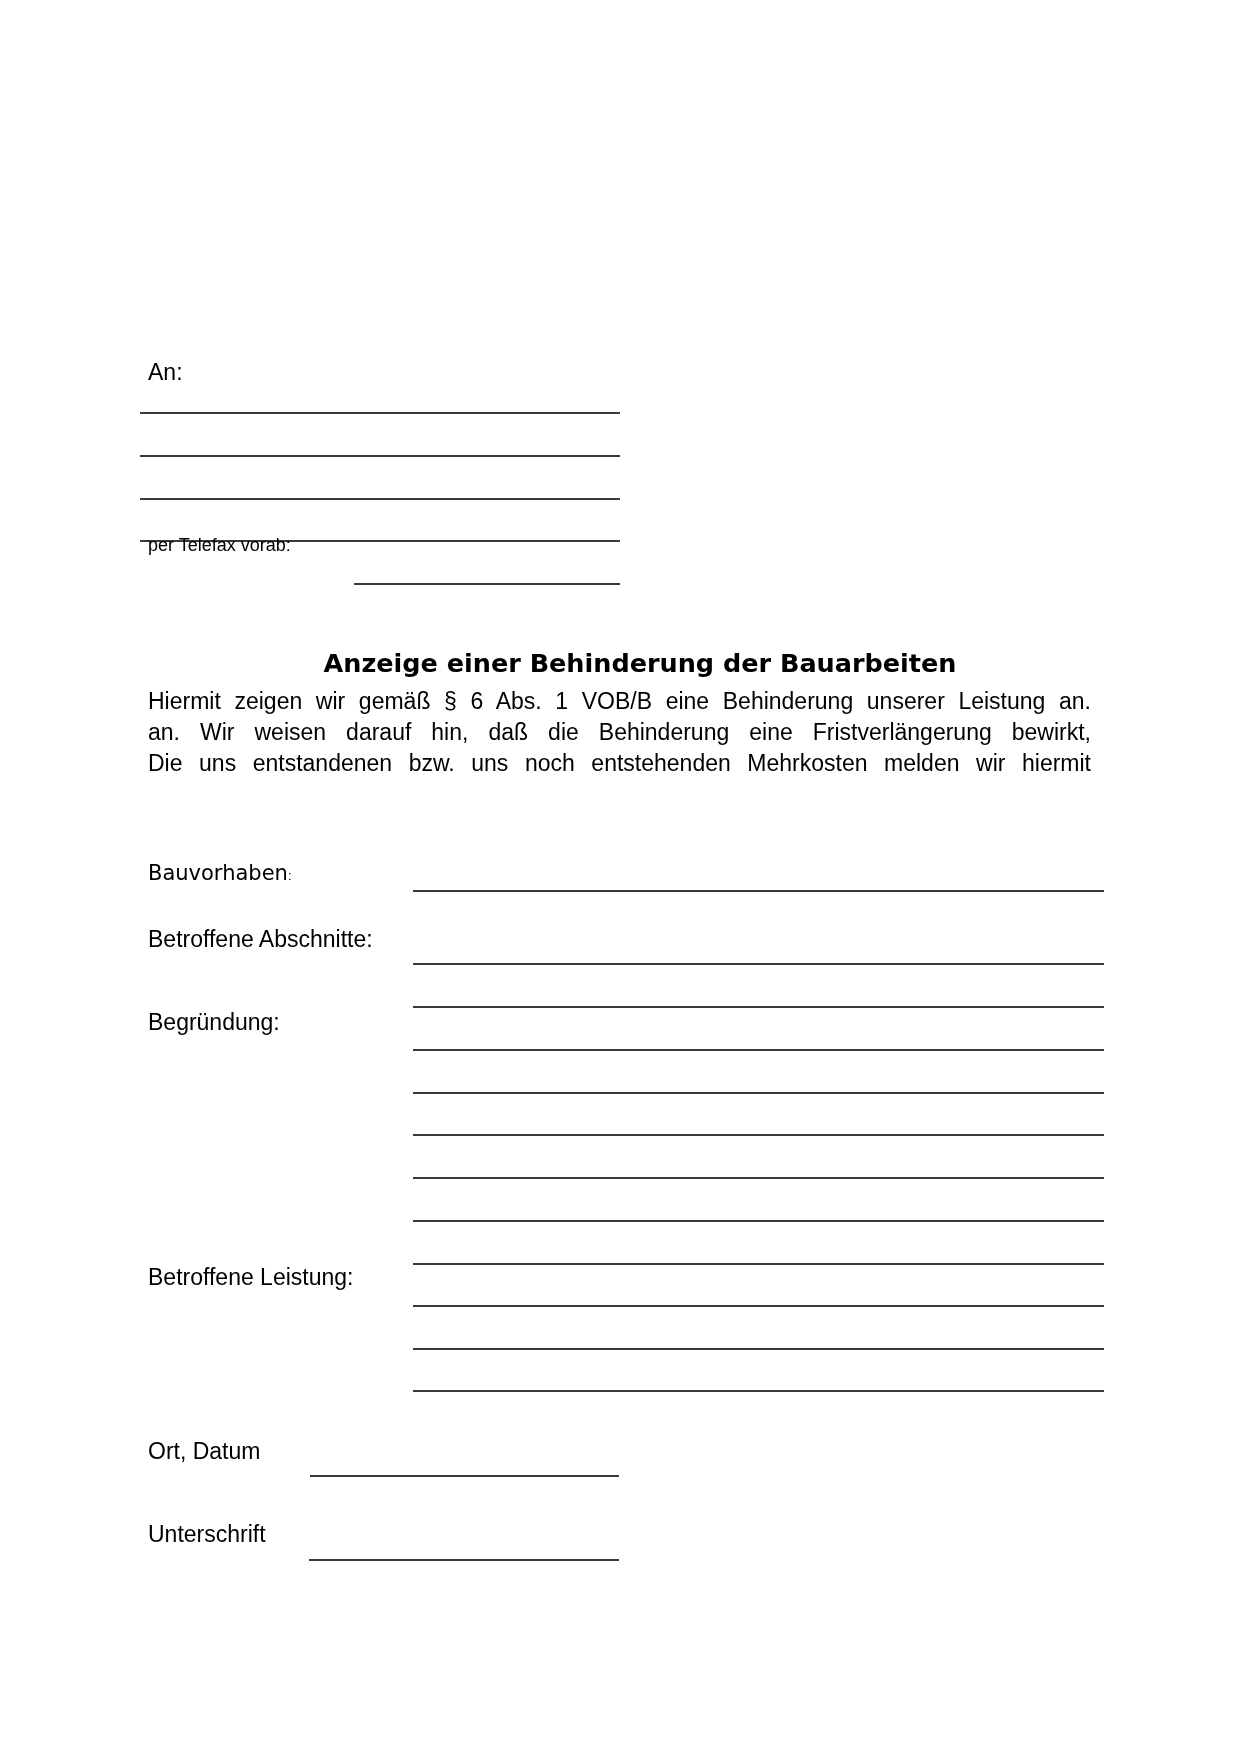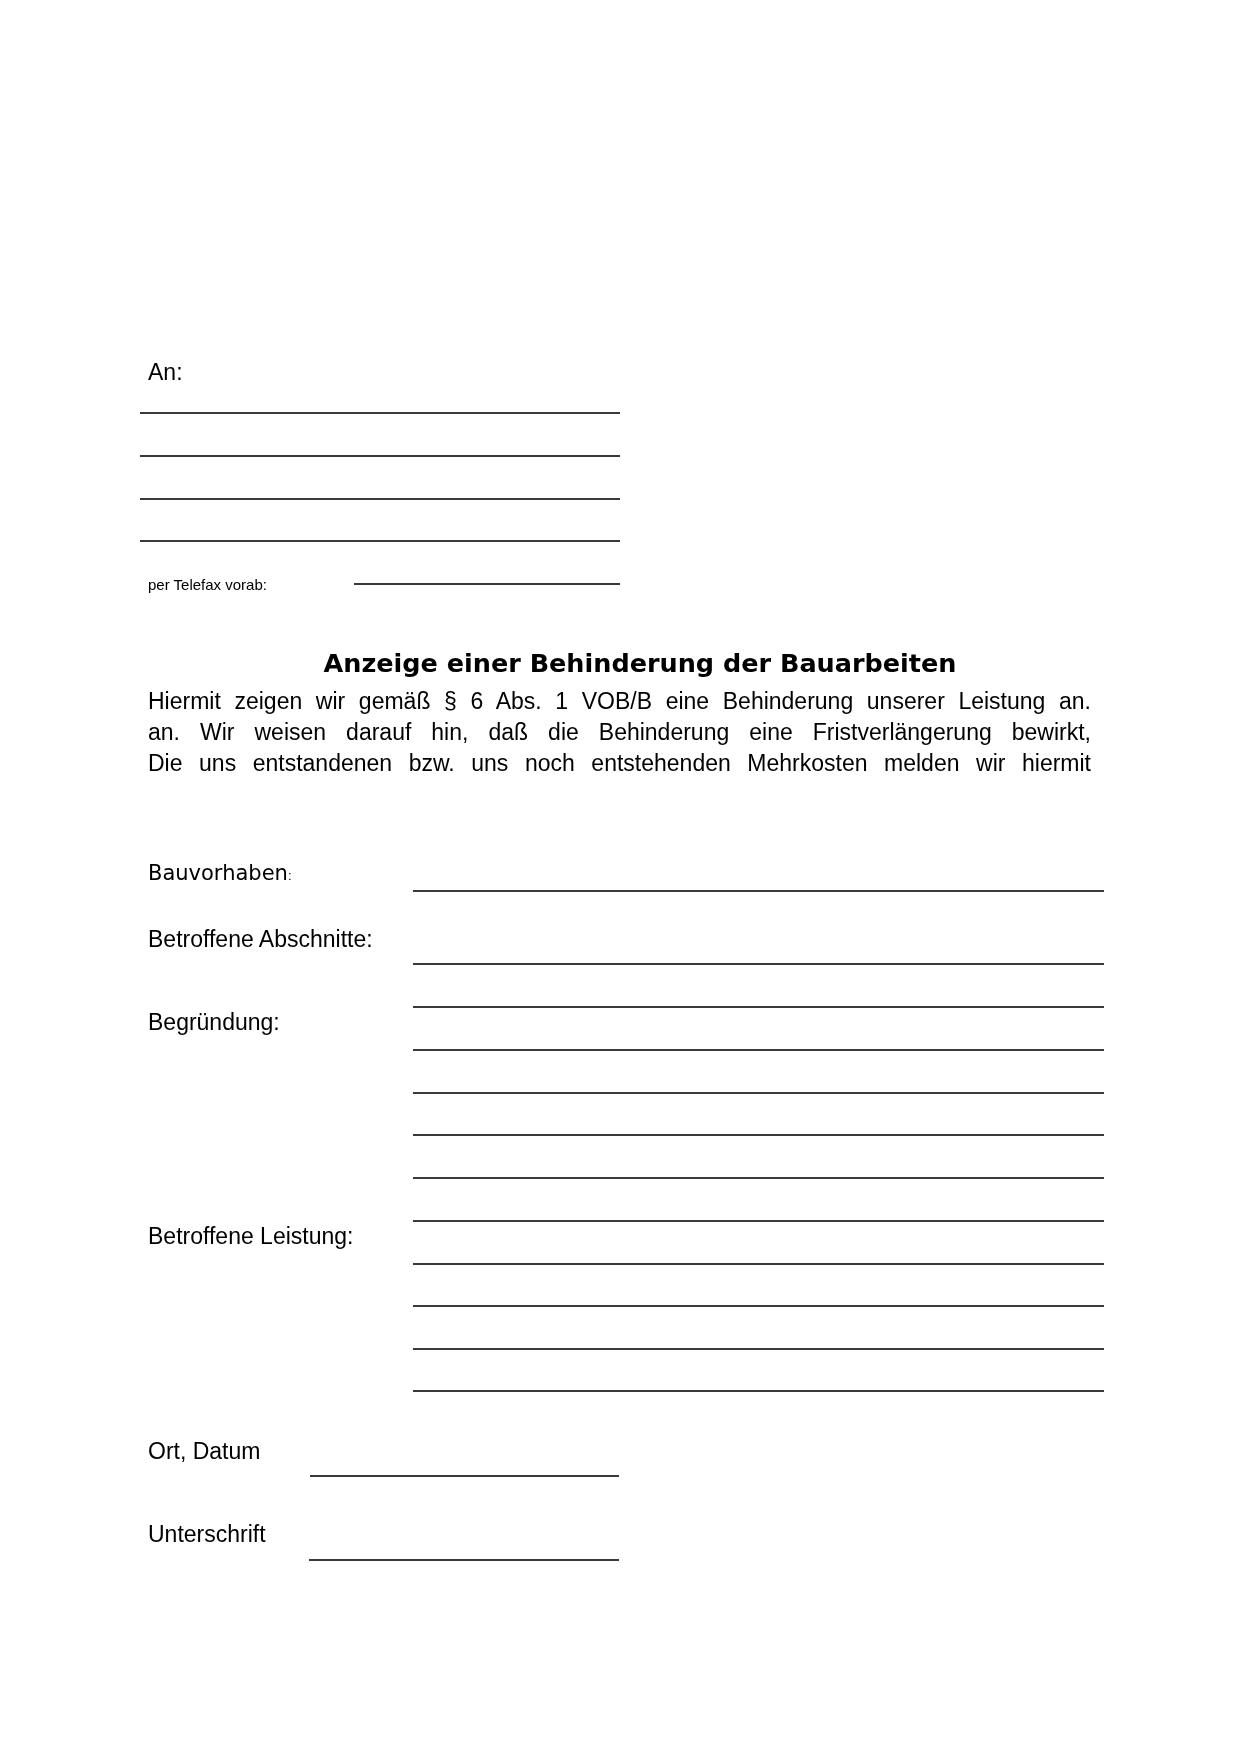--- a/index.html
+++ b/index.html
@@ -19,21 +19,21 @@
     .colon-small { font-size: 13px; font-weight: normal; }
   </style>
 </head>
 <body>
 
 <div class="abs txt" style="left:148px; top:323px;margin-top:36px;">An:</div>
 <div class="rule" style="left:140px; width:480px; top:412px;"></div>
 <div class="rule" style="left:140px; width:480px; top:455px;"></div>
 <div class="rule" style="left:140px; width:480px; top:498px;"></div>
 <div class="rule" style="left:140px; width:480px; top:540px;"></div>
-<div class="abs txt" style="left:148px; top:572px; font-size:15px;">per Telefax vorab:</div>
+<div class="abs txt" style="left:148px; top:532px; font-size:18px;">per Telefax vorab:</div>
 <div class="rule" style="left:354px; width:266px; top:583px;"></div>
 
 <div class="title">Anzeige einer Behinderung der Bauarbeiten</div>
 
 <div class="para">
   <span class="ln">Hiermit zeigen wir gemäß § 6 Abs. 1 VOB/B eine Behinderung unserer Leistung an.</span>
   <span class="ln">an. Wir  weisen darauf hin, daß die Behinderung eine Fristverlängerung bewirkt,</span>
   <span class="ln">Die uns entstandenen bzw. uns noch entstehenden Mehrkosten melden wir hiermit</span>
 </div>
 
@@ -45,21 +45,21 @@
 <div class="abs txt" style="left:148px; top:926px;">Betroffene Abschnitte:</div>
 <div class="rule" style="left:413px; width:691px; top:963px;"></div>
 <div class="rule" style="left:413px; width:691px; top:1006px;"></div>
 
 <div class="abs txt" style="left:148px; top:1009px;">Begründung:</div>
 <div class="rule" style="left:413px; width:691px; top:1049px;"></div>
 <div class="rule" style="left:413px; width:691px; top:1092px;"></div>
 <div class="rule" style="left:413px; width:691px; top:1134px;"></div>
 <div class="rule" style="left:413px; width:691px; top:1177px;"></div>
 
-<div class="abs txt" style="left:148px; top:1223px;">Betroffene Leistung:</div>
+<div class="abs txt" style="left:148px; top:1264px;">Betroffene Leistung:</div>
 <div class="rule" style="left:413px; width:691px; top:1220px;"></div>
 <div class="rule" style="left:413px; width:691px; top:1263px;"></div>
 <div class="rule" style="left:413px; width:691px; top:1305px;"></div>
 <div class="rule" style="left:413px; width:691px; top:1348px;"></div>
 <div class="rule" style="left:413px; width:691px; top:1390px;"></div>
 
 <div class="abs txt" style="left:148px; top:1438px;">Ort, Datum</div>
 <div class="rule" style="left:310px; width:309px; top:1475px;"></div>
 
 <div class="abs txt" style="left:148px; top:1521px;">Unterschrift</div>

